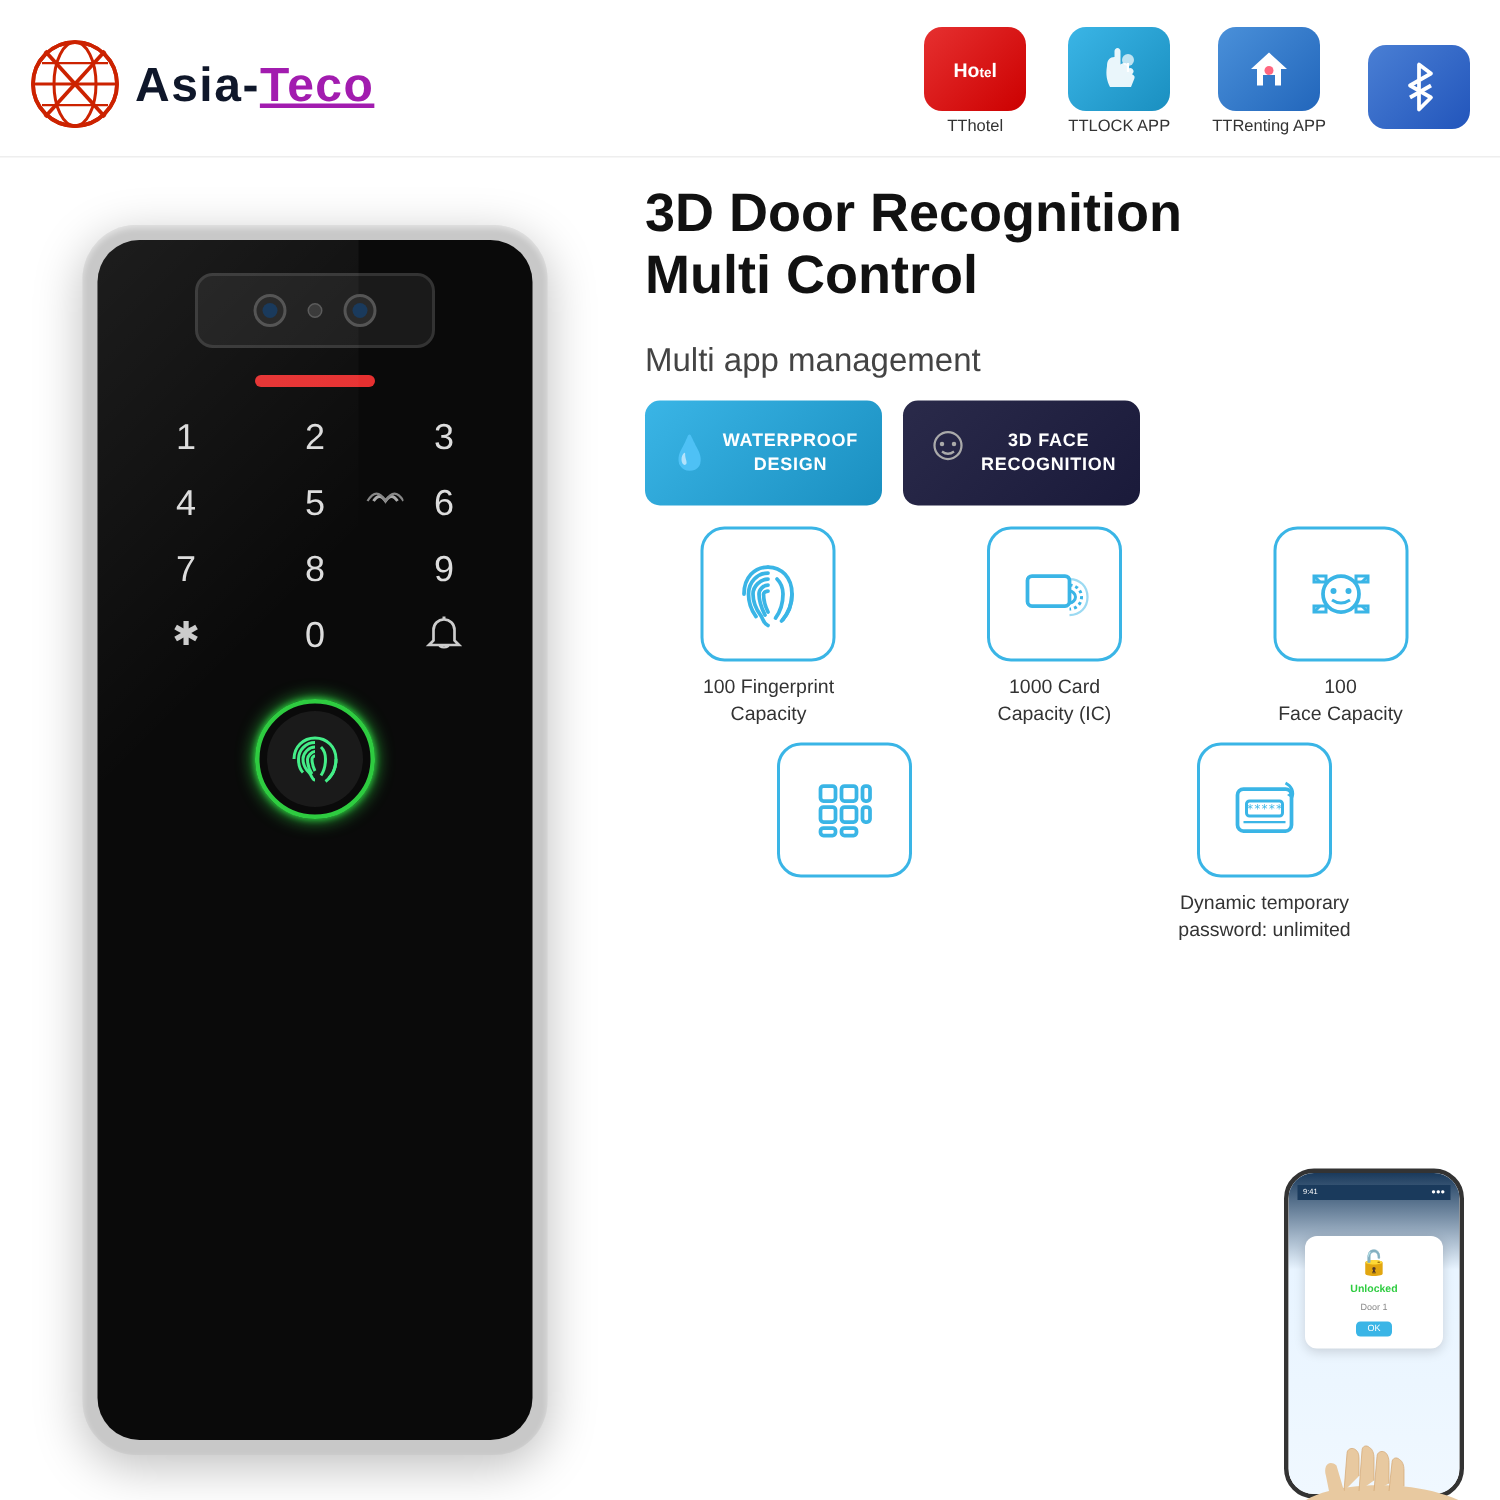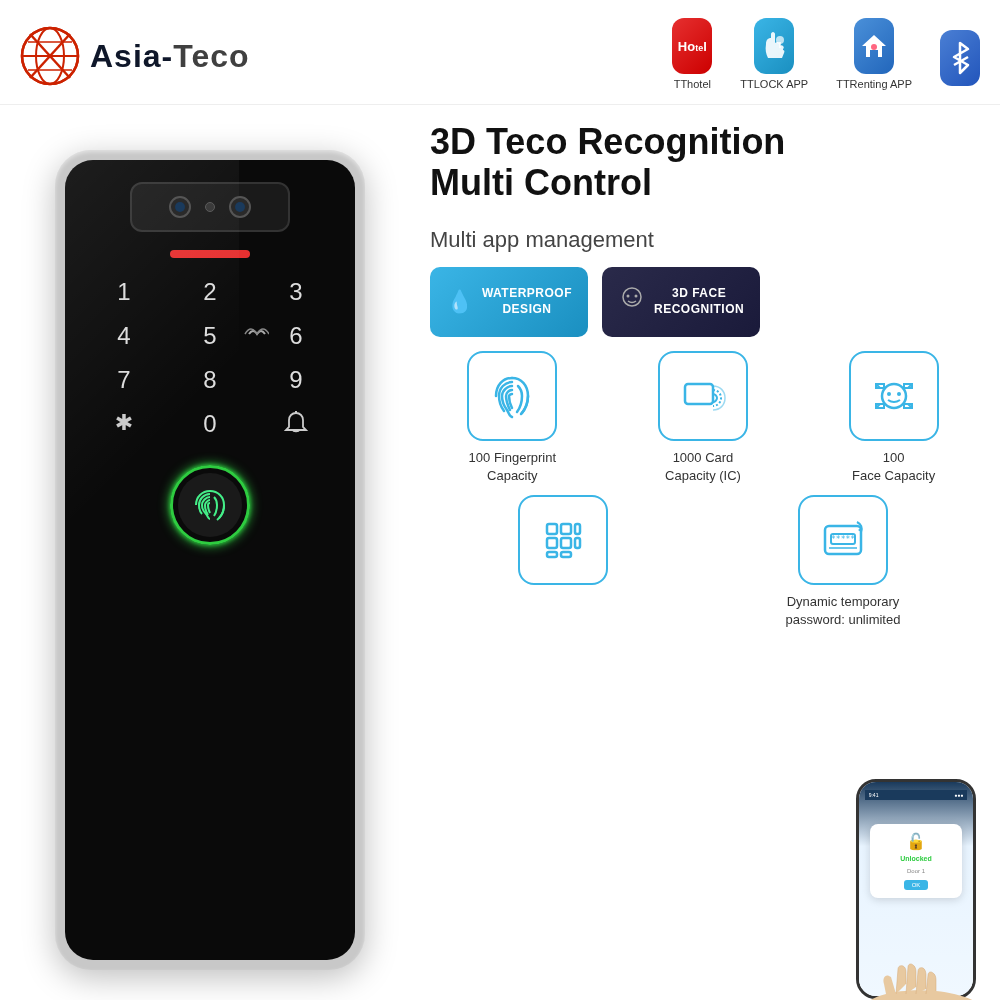--- a/index.html
+++ b/index.html
@@ -45,21 +45,21 @@
       align-items: flex-end;
       padding-bottom: 4px;
     }
     .app-icon-item {
       display: flex;
       flex-direction: column;
       align-items: center;
       gap: 4px;
     }
     .app-icon-img {
-      width: 40px;
+      width: 68px;
       height: 56px;
       border-radius: 12px;
       display: flex;
       align-items: center;
       justify-content: center;
       font-size: 28px;
     }
     .app-icon-hotel { background: linear-gradient(135deg, #e63030, #c00); color: white; font-weight: bold; font-size: 16px; }
     .app-icon-home { background: linear-gradient(135deg, #4a90d9, #2266bb); color: white; font-size: 26px; }
     .app-icon-hand { background: linear-gradient(135deg, #3ab5e6, #1a8fc0); color: white; font-size: 26px; }
@@ -364,21 +364,21 @@
       <ellipse cx="30" cy="30" rx="14" ry="28" fill="none" stroke="#cc2200" stroke-width="2"></ellipse>
       <line x1="2" y1="30" x2="58" y2="30" stroke="#cc2200" stroke-width="2"></line>
       <line x1="8" y1="16" x2="52" y2="16" stroke="#cc2200" stroke-width="1.5"></line>
       <line x1="8" y1="44" x2="52" y2="44" stroke="#cc2200" stroke-width="1.5"></line>
 
       <line x1="10" y1="8" x2="50" y2="52" stroke="#cc2200" stroke-width="2.5"></line>
       <line x1="50" y1="8" x2="10" y2="52" stroke="#cc2200" stroke-width="2.5"></line>
       <circle cx="30" cy="30" r="28" fill="none" stroke="#cc2200" stroke-width="2.5"></circle>
     </svg>
     <div class="logo-text">
-      <span style="color:#0f172a;">Asia-</span><span style="color:#404040;">Teco</span>
+      <span style="color:#0f172a;">Asia-</span><span style="color:#a21caf;text-decoration:underline;">Teco</span>
     </div>
   </div>
 
   <div class="app-icons">
 
     <div class="app-icon-item">
       <div class="app-icon-img app-icon-hotel">
         <div style="font-size:13px; font-weight:900; line-height:1; text-align:center;">Ho<span style="font-size:9px;">te</span>l</div>
       </div>
       <span class="app-label">TThotel</span>
@@ -474,21 +474,21 @@
             </svg>
           </div>
         </div>
       </div>
     </div>
   </div>
 
   <div class="info-panel">
 
     <div class="product-title">
-      <div>3D Teco Recognition</div>
+      <div>3D Door Recognition</div>
       <div>Multi Control</div>
     </div>
 
     <div class="product-subtitle">Multi app management</div>
 
     <div class="feature-badges">
       <div class="badge badge-waterproof">
         <span class="badge-icon">💧</span>
         <div class="badge-text">WATERPROOF<br>DESIGN</div>
       </div>

